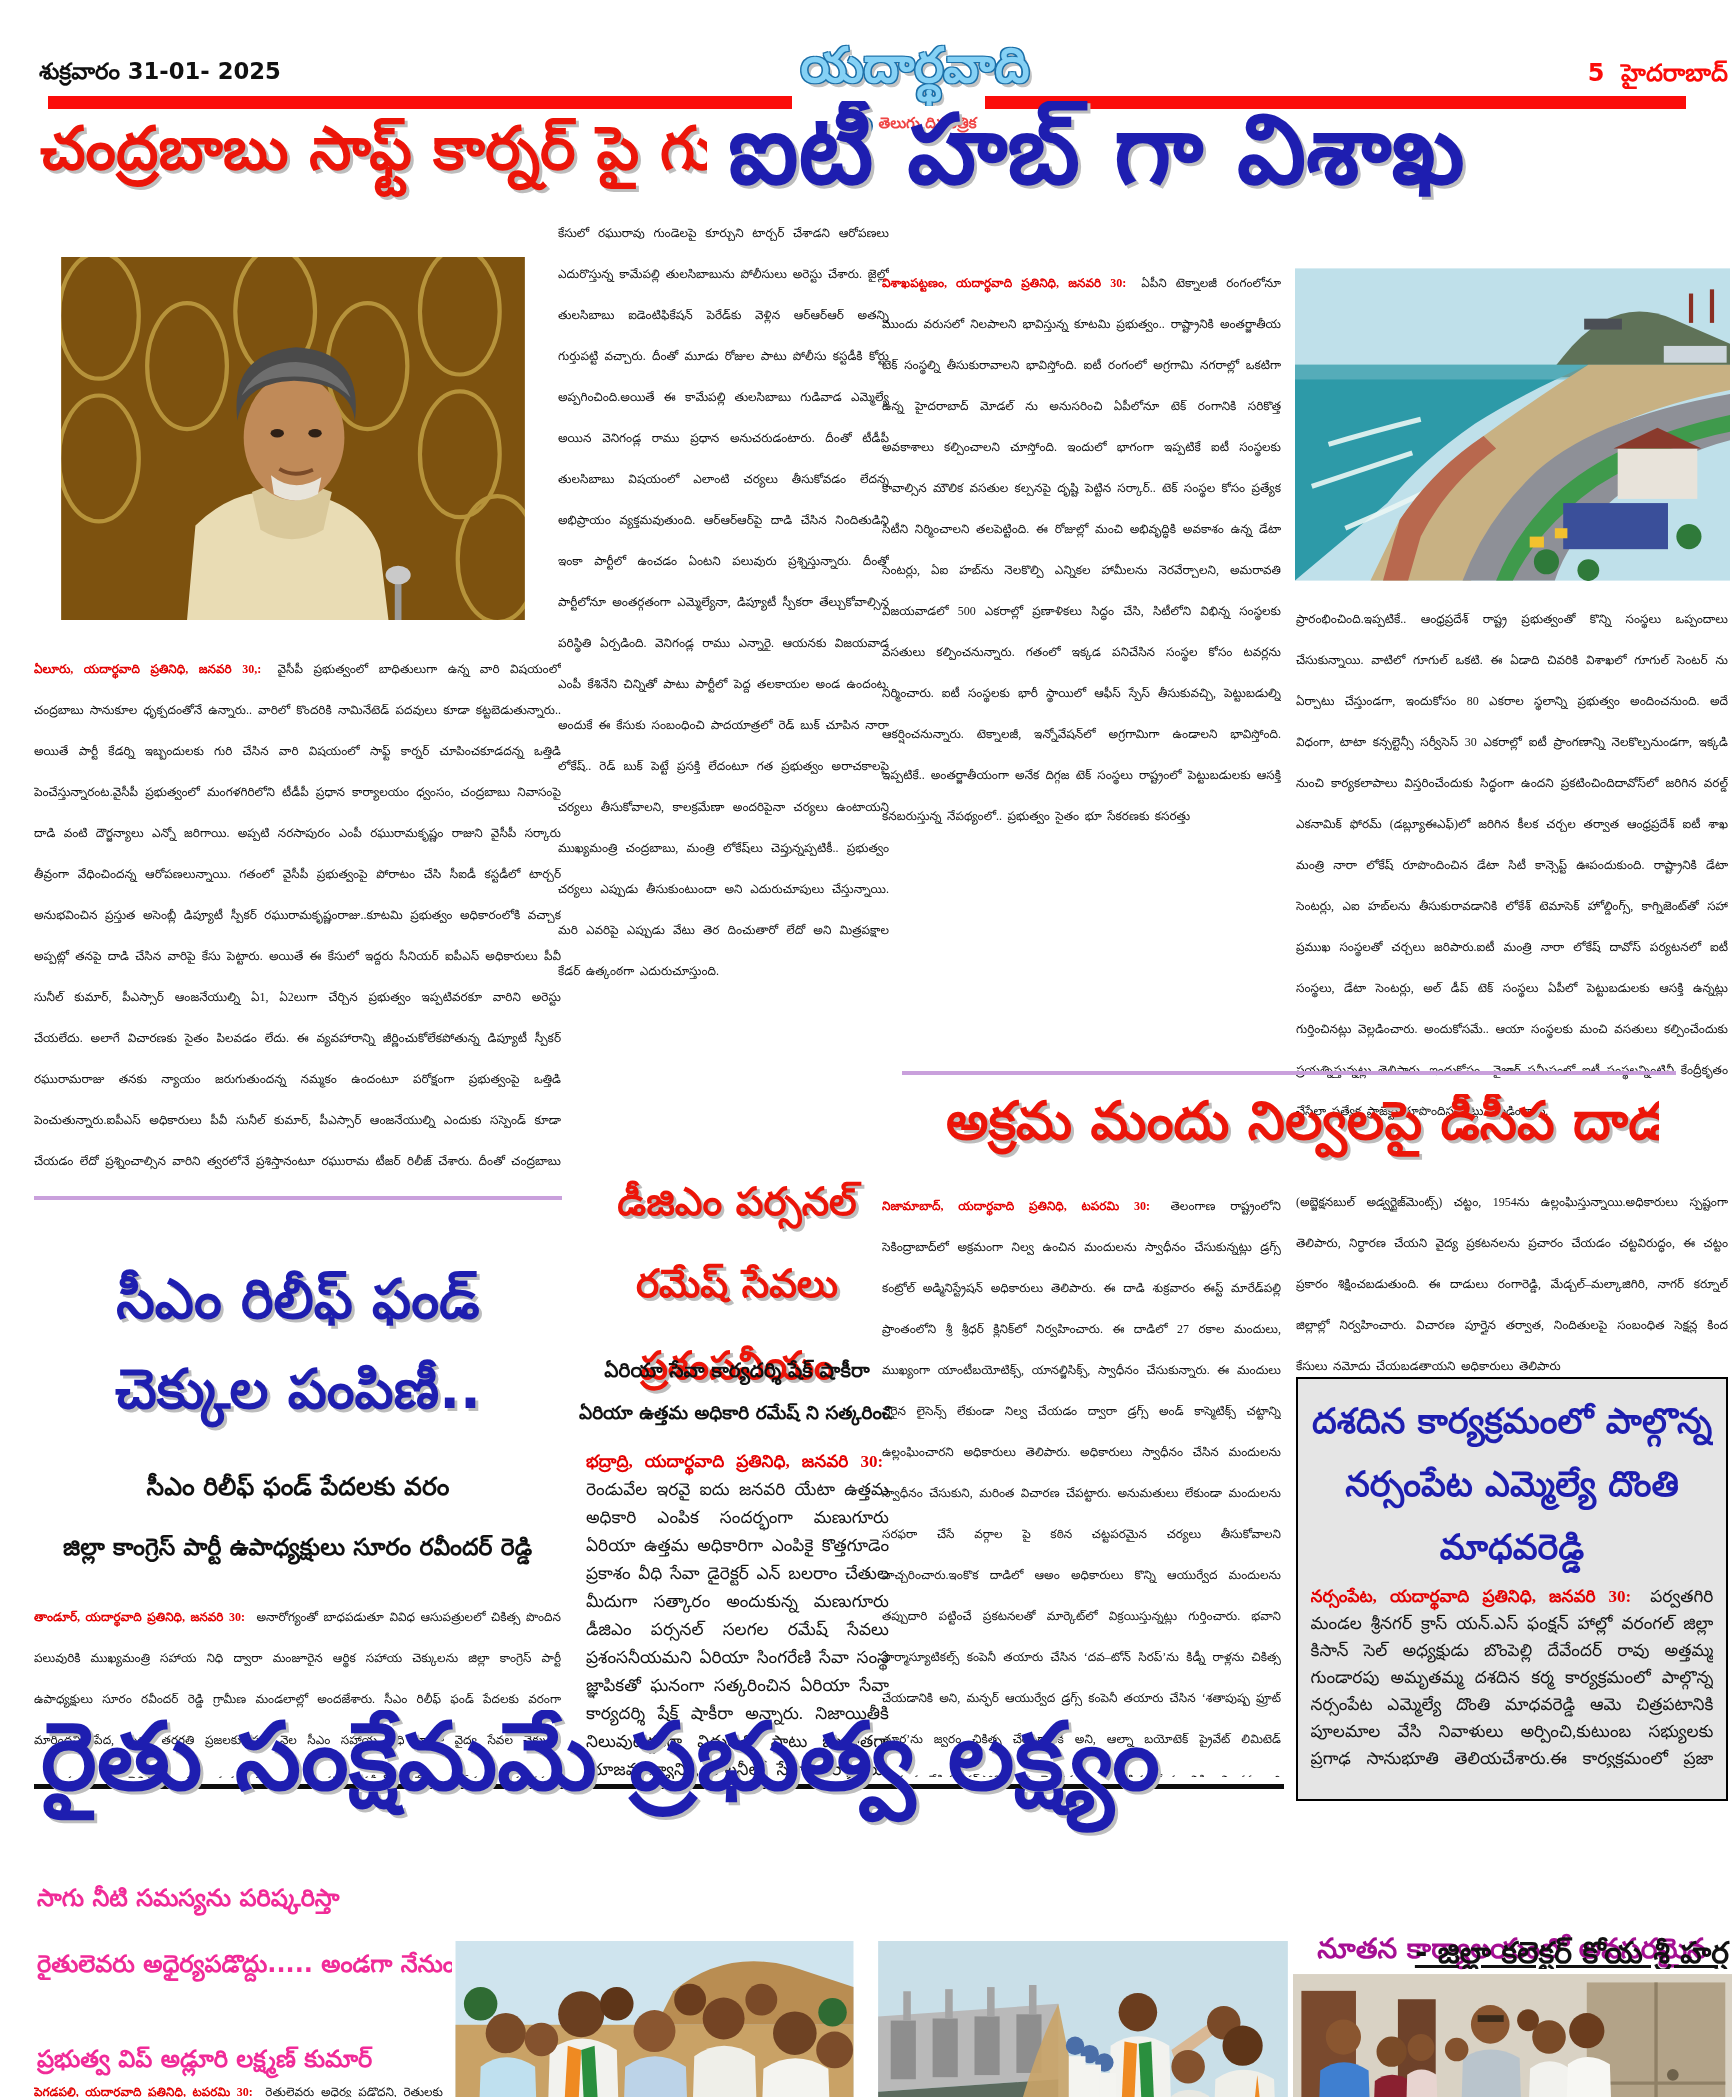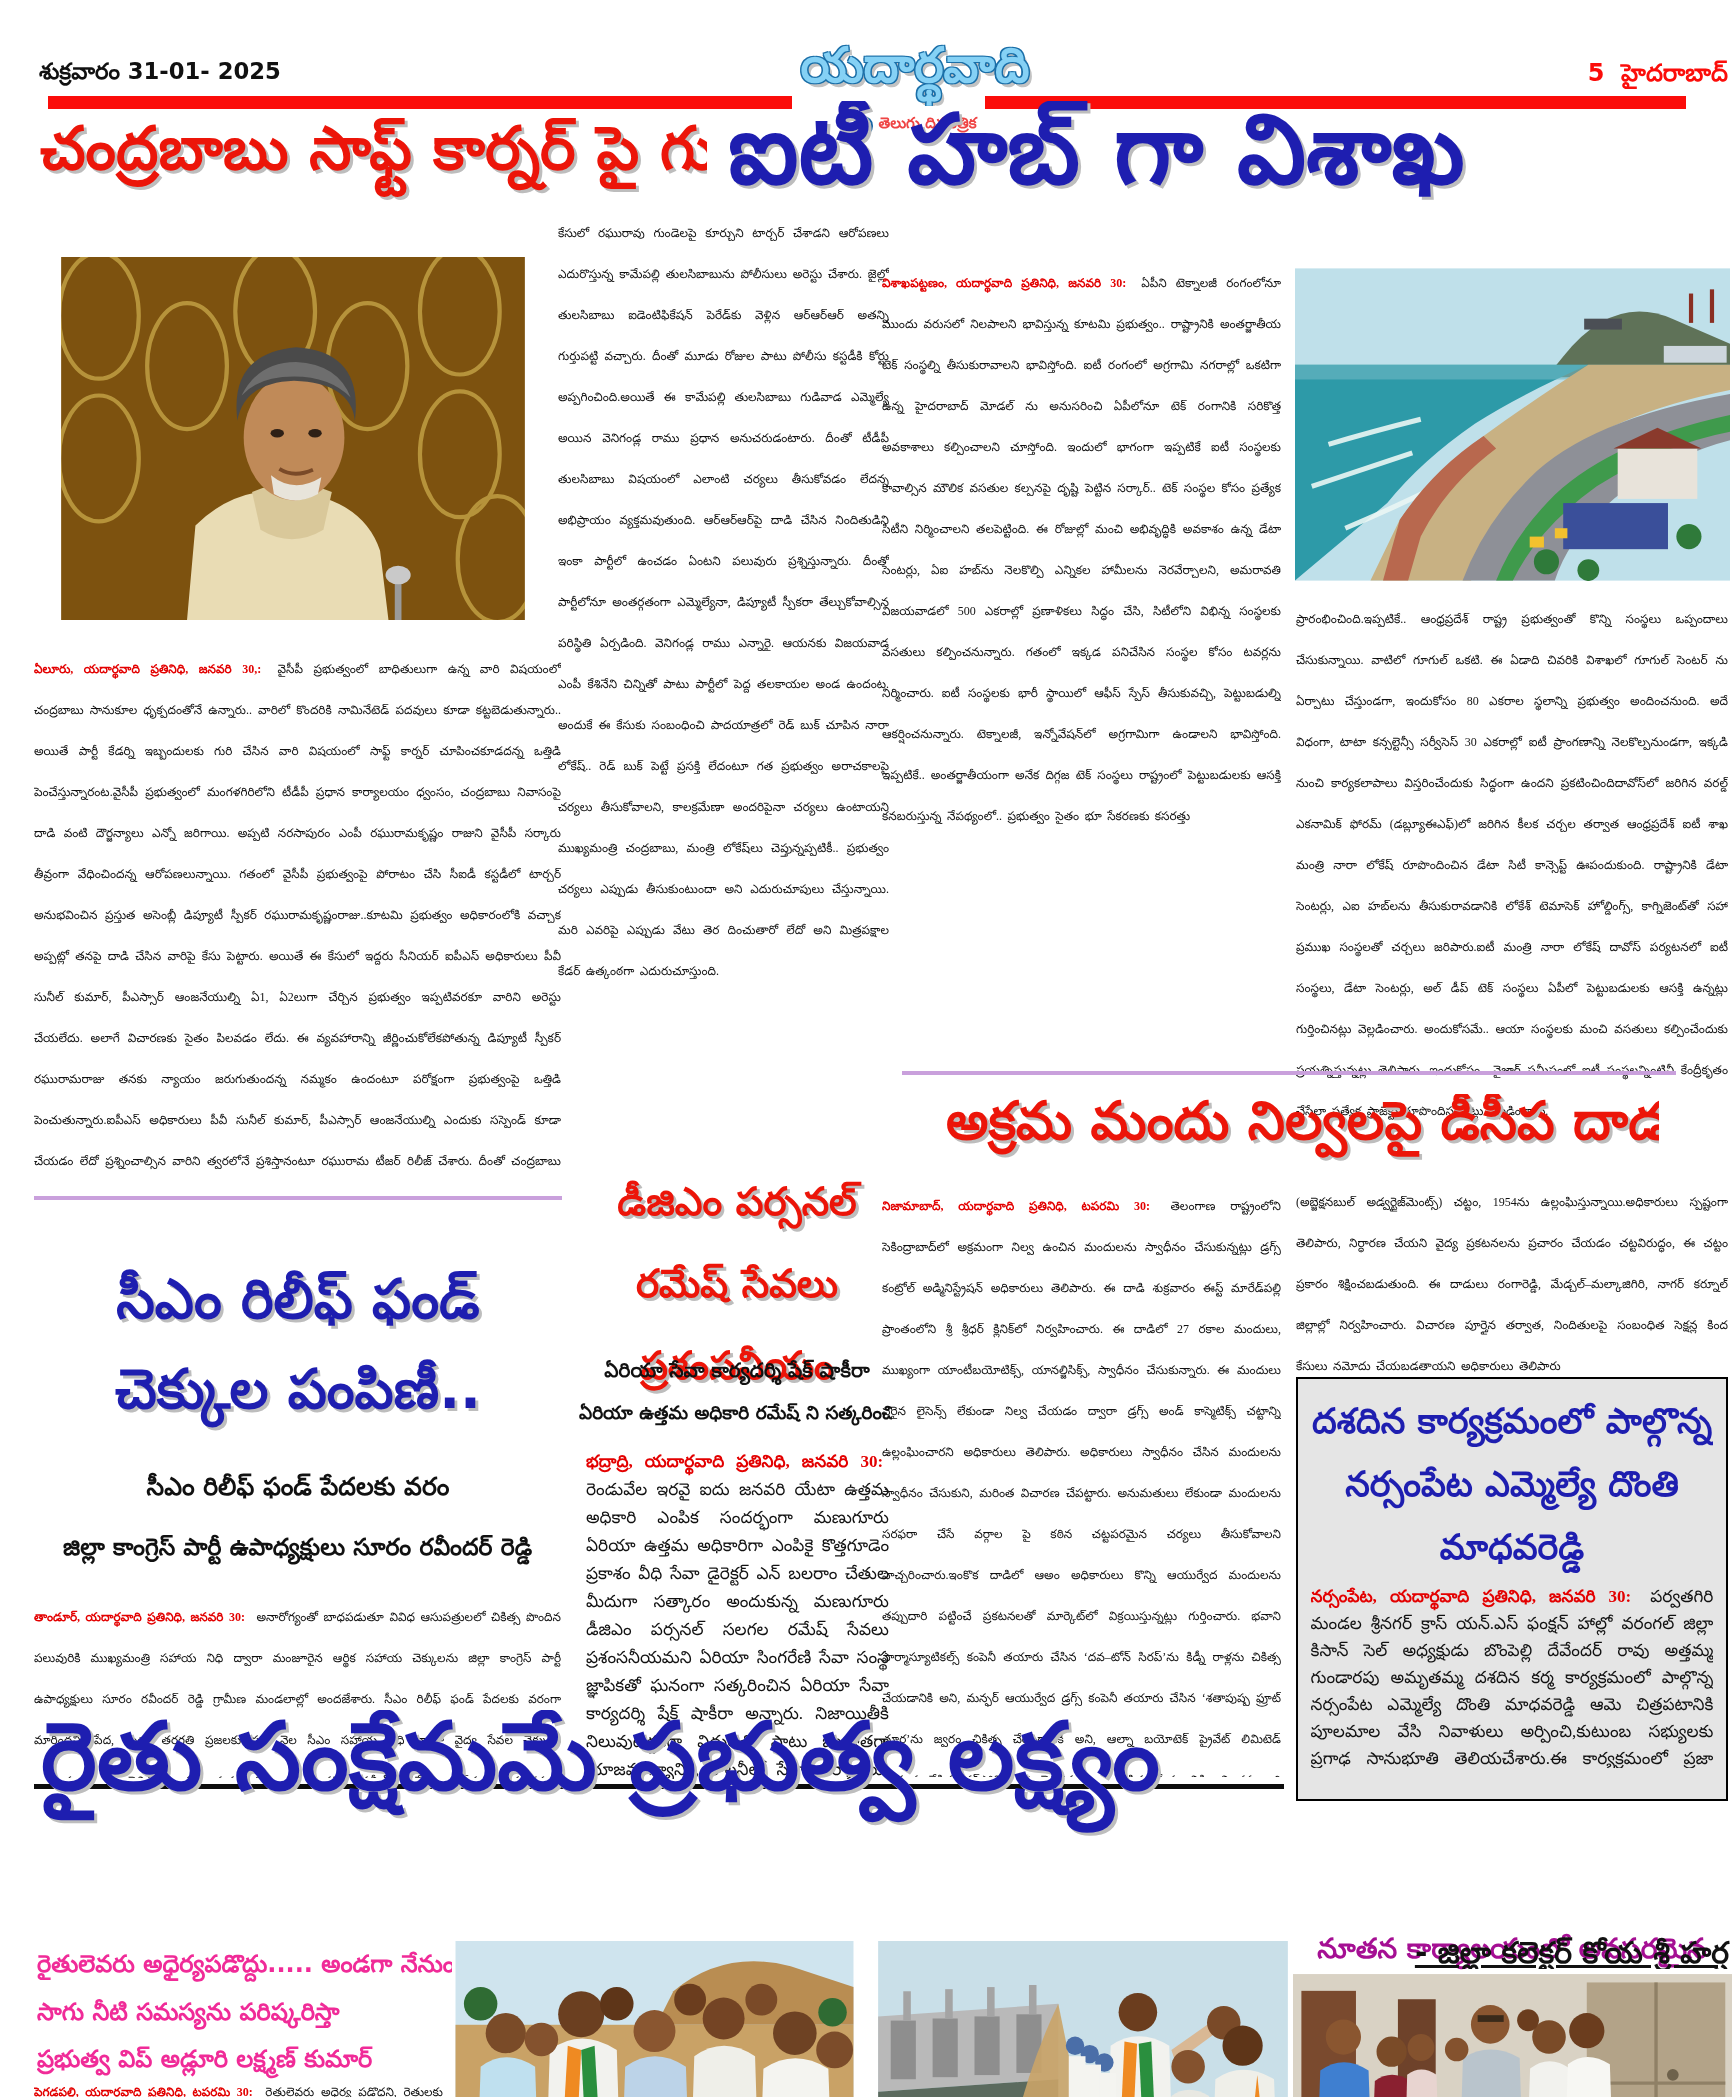--- a/index.html
+++ b/index.html
@@ -177,21 +177,21 @@
     <div class="body-col" style="height:185px;font-size:17px;line-height:27px;">
       <span class="dl">నర్సంపేట, యదార్థవాది ప్రతినిధి, జనవరి 30:</span>
       <span>పర్వతగిరి మండల శ్రీనగర్ క్రాస్ యన్.ఎస్ ఫంక్షన్ హాల్లో వరంగల్ జిల్లా కిసాన్ సెల్ అధ్యక్షుడు బొంపెల్లి దేవేందర్ రావు అత్తమ్మ గుండారపు అమృతమ్మ దశదిన కర్మ కార్యక్రమంలో పాల్గొన్న నర్సంపేట ఎమ్మెల్యే దొంతి మాధవరెడ్డి ఆమె చిత్రపటానికి పూలమాల వేసి నివాళులు అర్పించి,కుటుంబ సభ్యులకు ప్రగాఢ సానుభూతి తెలియచేశారు.ఈ కార్యక్రమంలో ప్రజా ప్రతినిధులు,మాజీ ప్రజా ప్రతినిధులు కాంగ్రెస్ పార్టీ జిల్లా,మండల,గ్రామ స్థాయి నాయకులు కార్యకర్తలు తదితరులు పాల్గొన్నారు.</span>
     </div>
   </div>
 
   <div class="abs rule-k" style="left:34px;top:1784px;width:1250px;height:5px;"></div>
 
   <div class="abs hd h-blue nowrap" style="left:41px;top:1710px;width:1191px;height:138px;font-size:94px;">రైతు సంక్షేమమే ప్రభుత్వ లక్ష్యం</div>
   <div class="abs subhead pink nowrap" style="left:37px;top:1950px;width:415px;height:34px;font-size:24px;">రైతులెవరు అధైర్యపడొద్దు..... అండగా నేనుంటా</div>
-  <div class="abs subhead pink nowrap" style="left:37px;top:1998px;width:415px;height:34px;font-size:24px;">సాగు నీటి సమస్యను పరిష్కరిస్తా</div>
+  <div class="abs subhead pink nowrap" style="left:37px;top:1884px;width:415px;height:34px;font-size:24px;">సాగు నీటి సమస్యను పరిష్కరిస్తా</div>
   <div class="abs subhead pink nowrap" style="left:37px;top:2045px;width:415px;height:34px;font-size:24px;">ప్రభుత్వ విప్ అడ్లూరి లక్ష్మణ్ కుమార్</div>
 
   <svg class="abs" style="left:455px;top:1941px;" width="399" height="248" viewBox="0 0 950 592">
     <rect width="950" height="592" fill="#cfe4ee"></rect>
     <path d="M520 120 Q640 20 800 60 L950 110 L950 200 L480 200 Z" fill="#b98d52"></path>
     <rect y="200" width="950" height="392" fill="#c9a266"></rect>
     <g fill="#2f6b33">
         <circle cx="60" cy="150" r="40"></circle>
         <circle cx="900" cy="170" r="34"></circle>
       </g>

